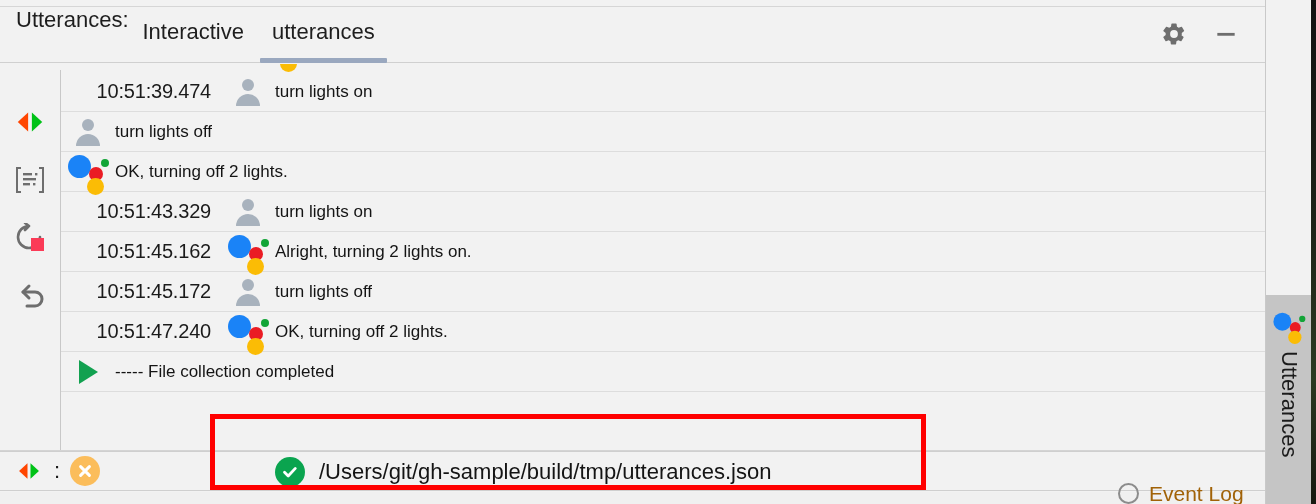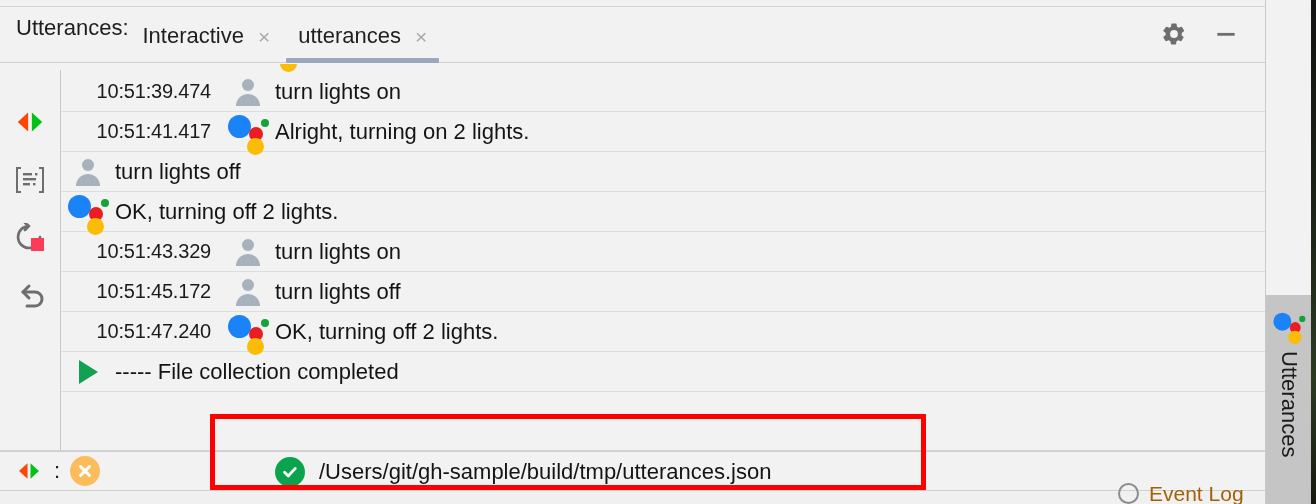--- a/index.html
+++ b/index.html
@@ -38,32 +38,33 @@
     border-top: 1px solid #d6d6d6;
     border-bottom: 1px solid #d0d0d0;
     box-sizing: border-box;
     display: flex;
     align-items: flex-start;
   }
   .tabbar-label {
     font-size: 22px;
     color: #1e1e1e;
     margin-left: 16px;
-    margin-top: 8px;
+    margin-top: 0;
     white-space: nowrap;
   }
   .tab {
     position: relative;
     display: flex;
     align-items: center;
     gap: 14px;
     margin-top: 12px;
     padding: 0 14px;
     height: 34px;
     cursor: default;
+    flex-direction: column;
   }
   .tab:first-of-type { margin-left: 24px; }
   .tab-title {
     font-size: 22px;
     color: #1e1e1e;
     white-space: nowrap;
   }
   .tab-close {
     font-size: 21px;
     color: #a9a9a9;
@@ -152,21 +153,21 @@
   }
   .row-icon {
     flex: 0 0 54px;
     width: 54px;
     display: flex;
     align-items: center;
     justify-content: center;
     position: relative;
   }
   .msg {
-    font-size: 22px;
+    font-size: 17px;
     color: #141414;
     white-space: nowrap;
   }
   .msg.mono-dash { letter-spacing: 0px; }
 
   
   .clip-strip {
     position: relative;
     height: 8px;
     overflow: hidden;
@@ -451,66 +452,66 @@
         <div class="ts">10:51:39.474</div>
         <div class="row-icon">
           <div class="person">
               <div class="head"></div>
               <div class="body"></div>
             </div>
         </div>
         <div class="msg">turn lights on</div>
       </div>
 
-      <div class="row">
-        <div class="ts">10:51:41.417</div>
+
+      <div class="row">
+        <div class="row-icon">
+          <div class="person">
+              <div class="head"></div>
+              <div class="body"></div>
+            </div>
+        </div>
+        <div class="msg">turn lights off</div>
+      </div>
+
+      <div class="row">
         <div class="row-icon">
           <div class="assistant">
               <i class="d-blue"></i>
               <i class="d-red"></i>
               <i class="d-green"></i>
               <i class="d-yellow"></i>
             </div>
         </div>
-        <div class="msg">Alright, turning on 2 lights.</div>
-      </div>
-
-      <div class="row">
+        <div class="msg">OK, turning off 2 lights.</div>
+      </div>
+
+      <div class="row">
+        <div class="ts">10:51:43.329</div>
         <div class="row-icon">
           <div class="person">
               <div class="head"></div>
               <div class="body"></div>
             </div>
         </div>
-        <div class="msg">turn lights off</div>
-      </div>
-
-      <div class="row">
+        <div class="msg">turn lights on</div>
+      </div>
+
+      <div class="row">
+        <div class="ts">10:51:45.162</div>
         <div class="row-icon">
           <div class="assistant">
               <i class="d-blue"></i>
               <i class="d-red"></i>
               <i class="d-green"></i>
               <i class="d-yellow"></i>
             </div>
         </div>
-        <div class="msg">OK, turning off 2 lights.</div>
-      </div>
-
-      <div class="row">
-        <div class="ts">10:51:43.329</div>
-        <div class="row-icon">
-          <div class="person">
-              <div class="head"></div>
-              <div class="body"></div>
-            </div>
-        </div>
-        <div class="msg">turn lights on</div>
-      </div>
-
+        <div class="msg">Alright, turning 2 lights on.</div>
+      </div>
 
       <div class="row">
         <div class="ts">10:51:45.172</div>
         <div class="row-icon">
           <div class="person">
               <div class="head"></div>
               <div class="body"></div>
             </div>
         </div>
         <div class="msg">turn lights off</div>

